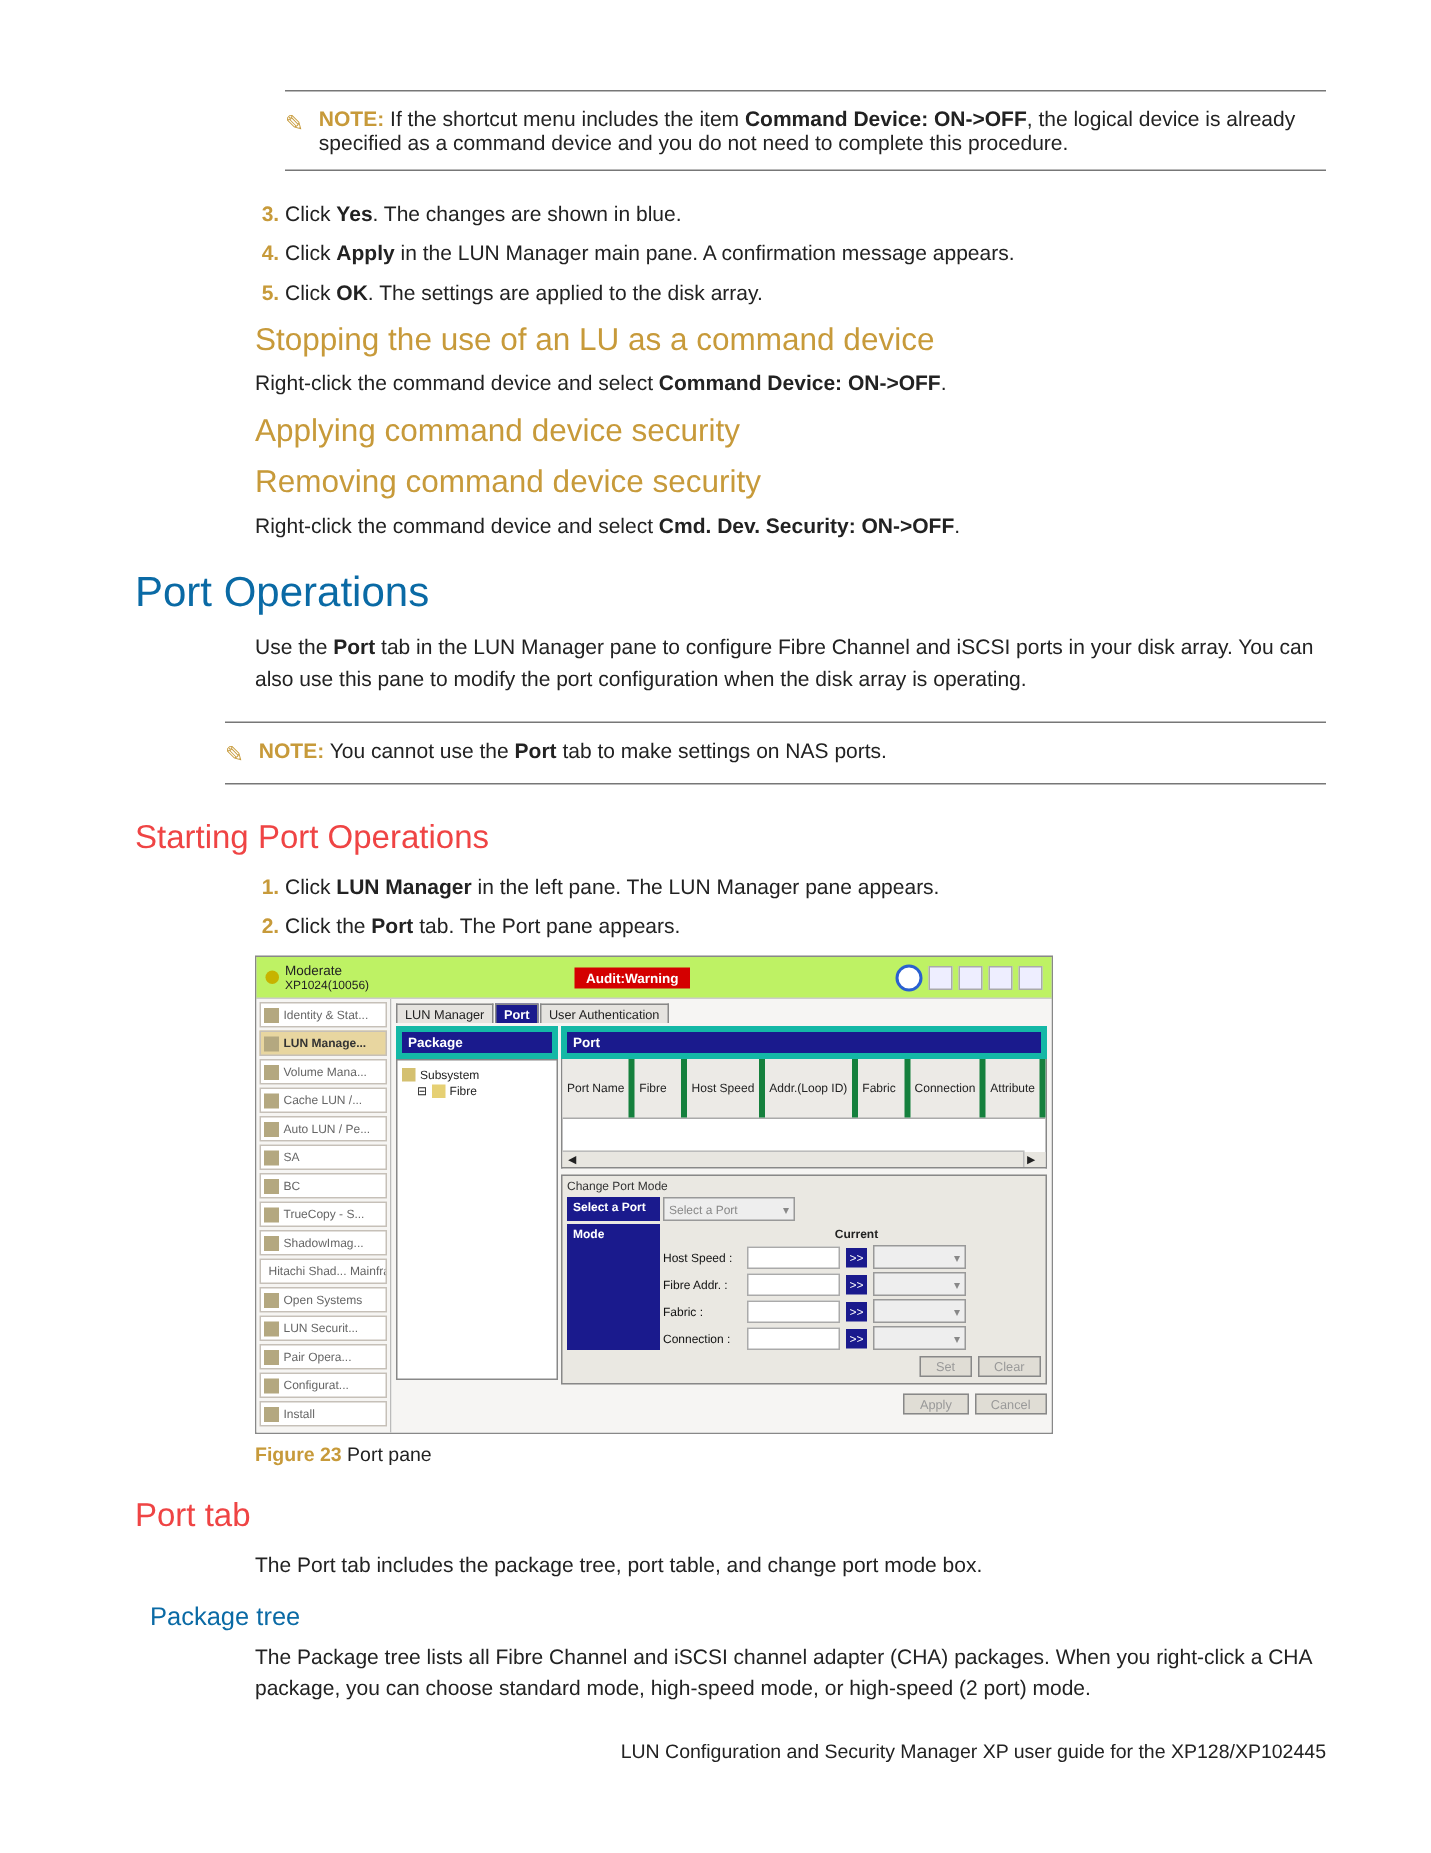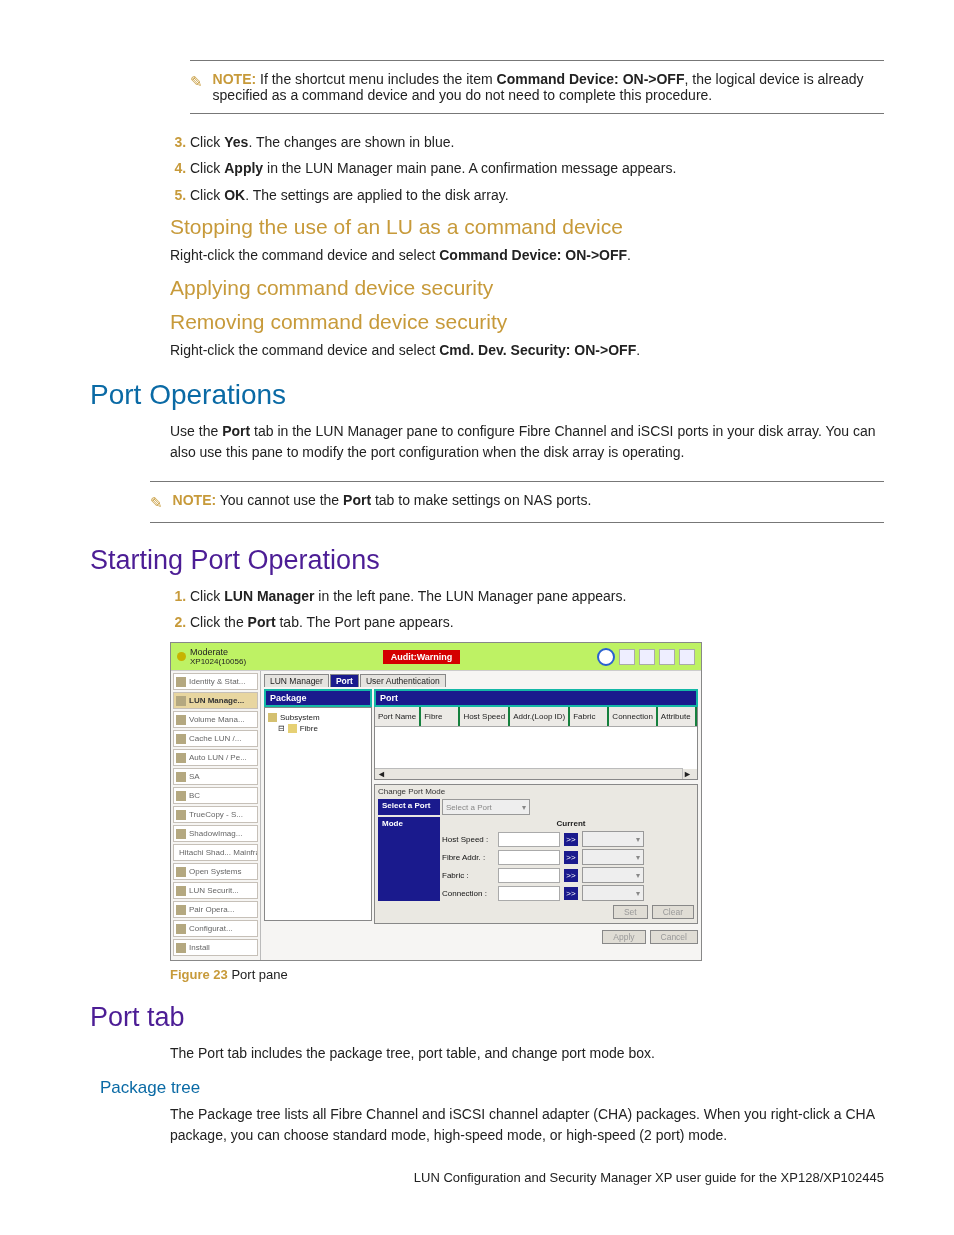--- a/index.html
+++ b/index.html
@@ -62,23 +62,23 @@
     margin: 0 0 8px 80px;
     line-height: 1.5;
   }
   h1.main {
     color: #0a6aa5;
     font-weight: 300;
     font-size: 28px;
     margin: 18px 0 10px 0;
   }
   h2.sub {
-    color: #4c1d95;
+    color: #ef4444;
     font-weight: 300;
-    font-size: 27px;
+    font-size: 22px;
     margin: 20px 0 10px 0;
   }
   .h3-blue {
     color: #0a6aa5;
     font-weight: 300;
     font-size: 17px;
     margin: 14px 0 6px 10px;
   }
   .bold { font-weight: bold; }
   .fig-caption {
@@ -165,21 +165,21 @@
     background: #1a1a8d;
     color: #fff;
     font-weight: bold;
   }
   .ss-panels { display: flex; gap: 2px; }
   .ss-pkg {
     width: 108px;
   }
   .ss-panel-hdr {
     background: #1a1a8d; color: #fff; font-weight: bold; padding: 2px 4px;
-    border: 2px solid #14b8a6;
+    border: 4px solid #14b8a6;
   }
   .ss-pkg-body {
     background: #fff;
     border: 1px solid #888;
     height: 206px;
     padding: 3px;
     font-size: 8px;
   }
   .ss-port-area { flex: 1; }
   .ss-port-table {
@@ -187,22 +187,22 @@
     border-top: none;
     position: relative;
   }
   .pt-head {
     display: flex;
     background: #eceae6;
     border-bottom: 1px solid #aaa;
     font-size: 8px;
   }
   .pt-head div {
-    border-right: 2px solid #15803d;
-    padding: 5px 3px;
+    border-right: 4px solid #15803d;
+    padding: 15px 3px;
     flex: 1;
     white-space: nowrap;
   }
   .ss-chg {
     border: 1px solid #888;
     margin-top: 4px;
     padding: 2px 3px 4px 3px;
     background: #eae8e2;
   }
   .ss-chg-title { font-size: 8px; margin-bottom: 3px; color:#333; }

